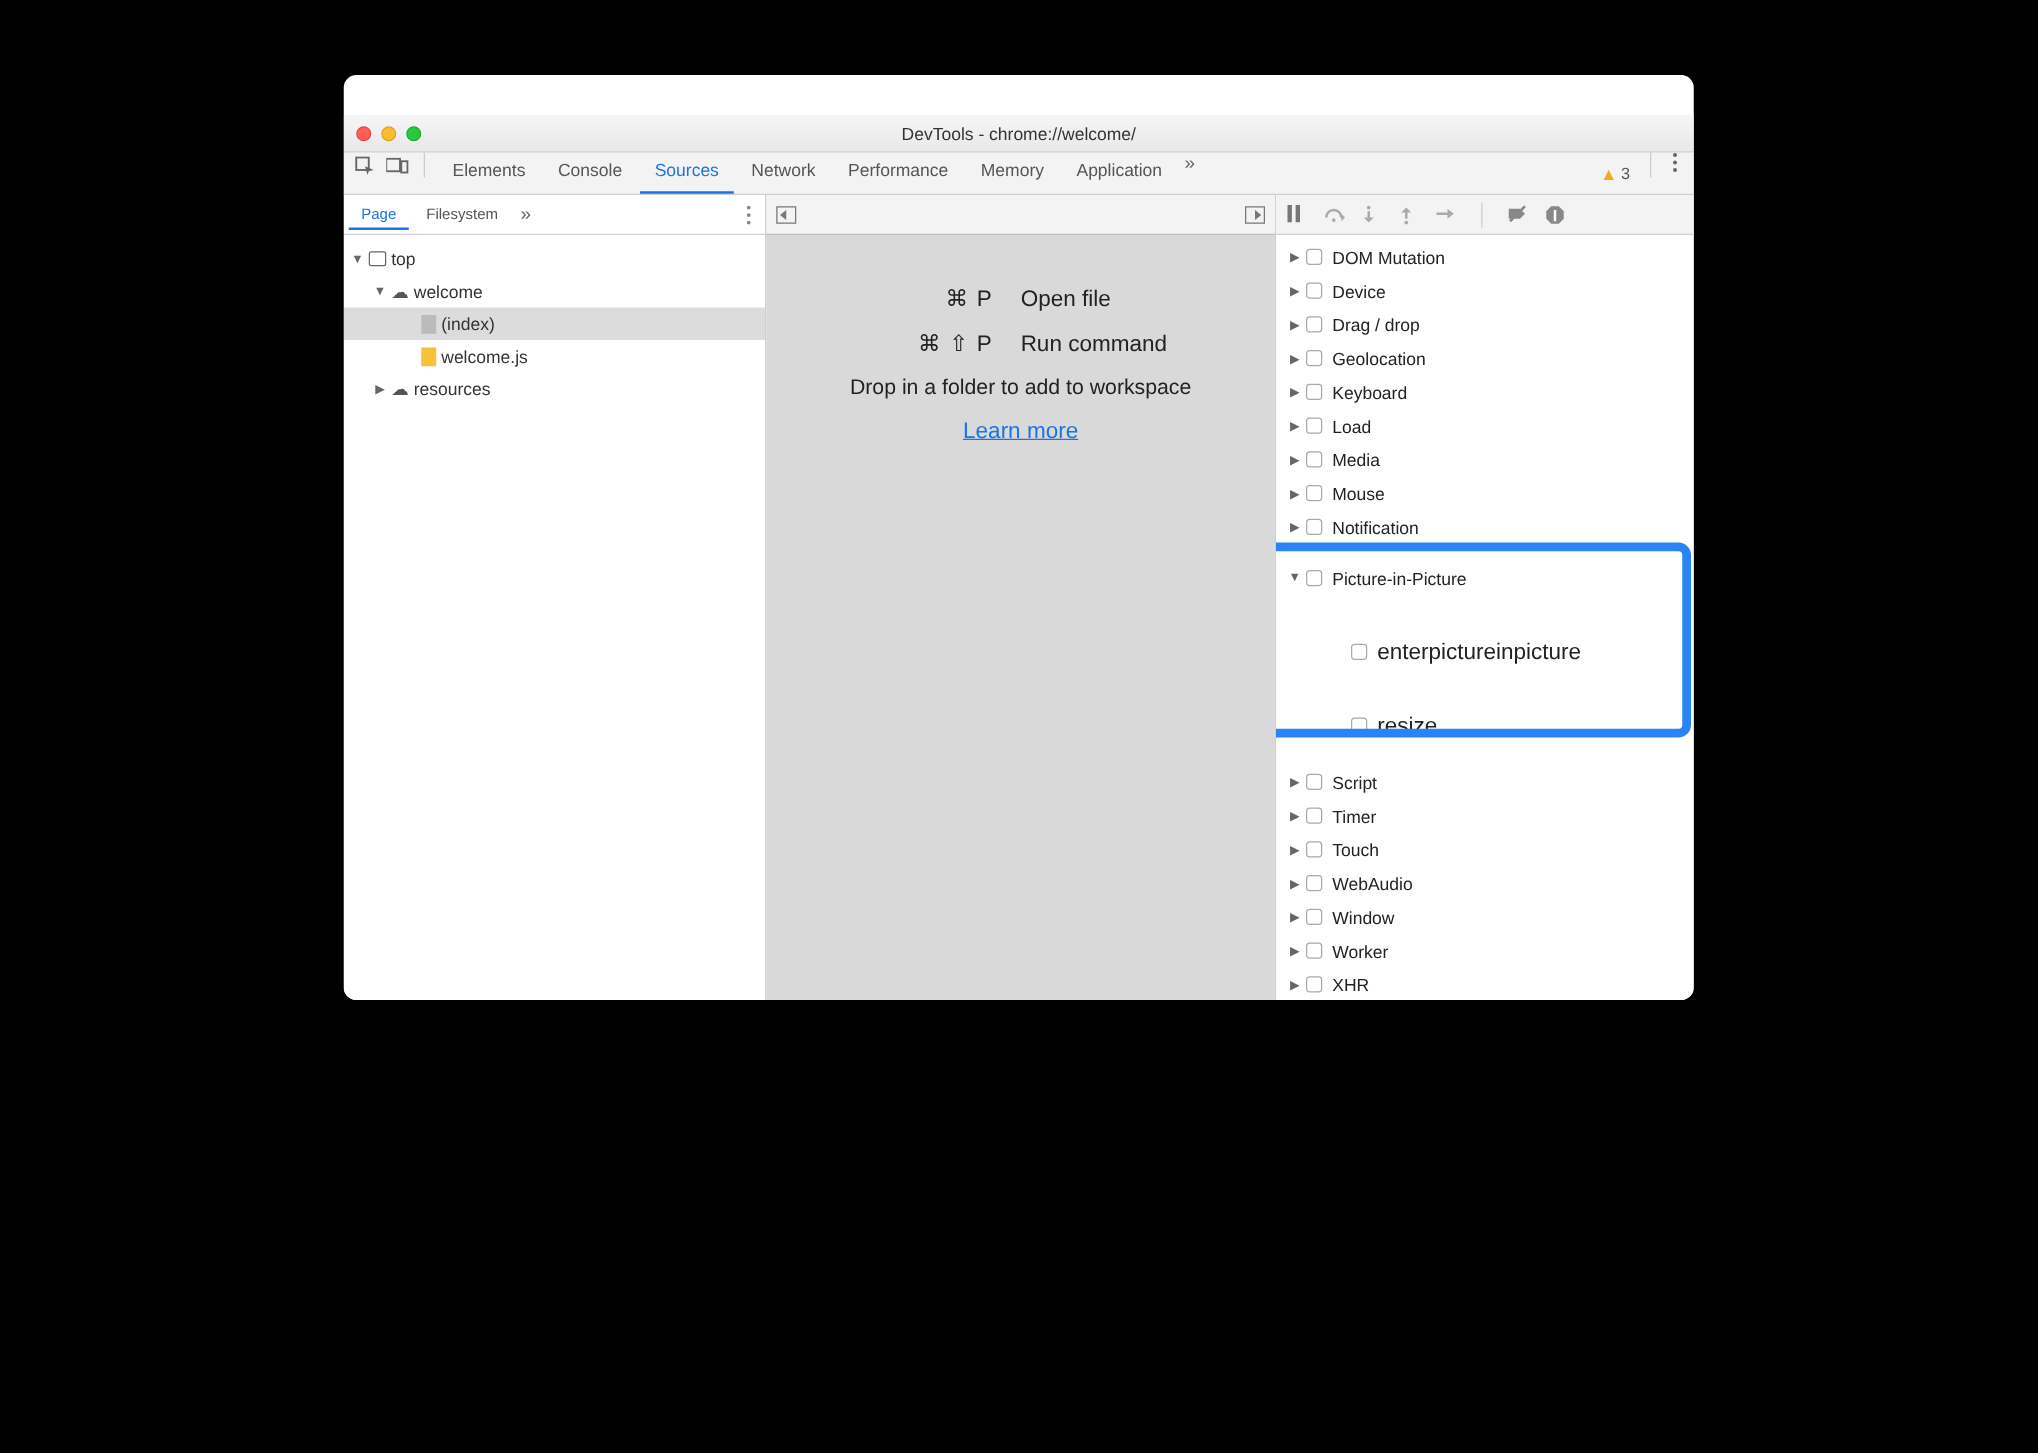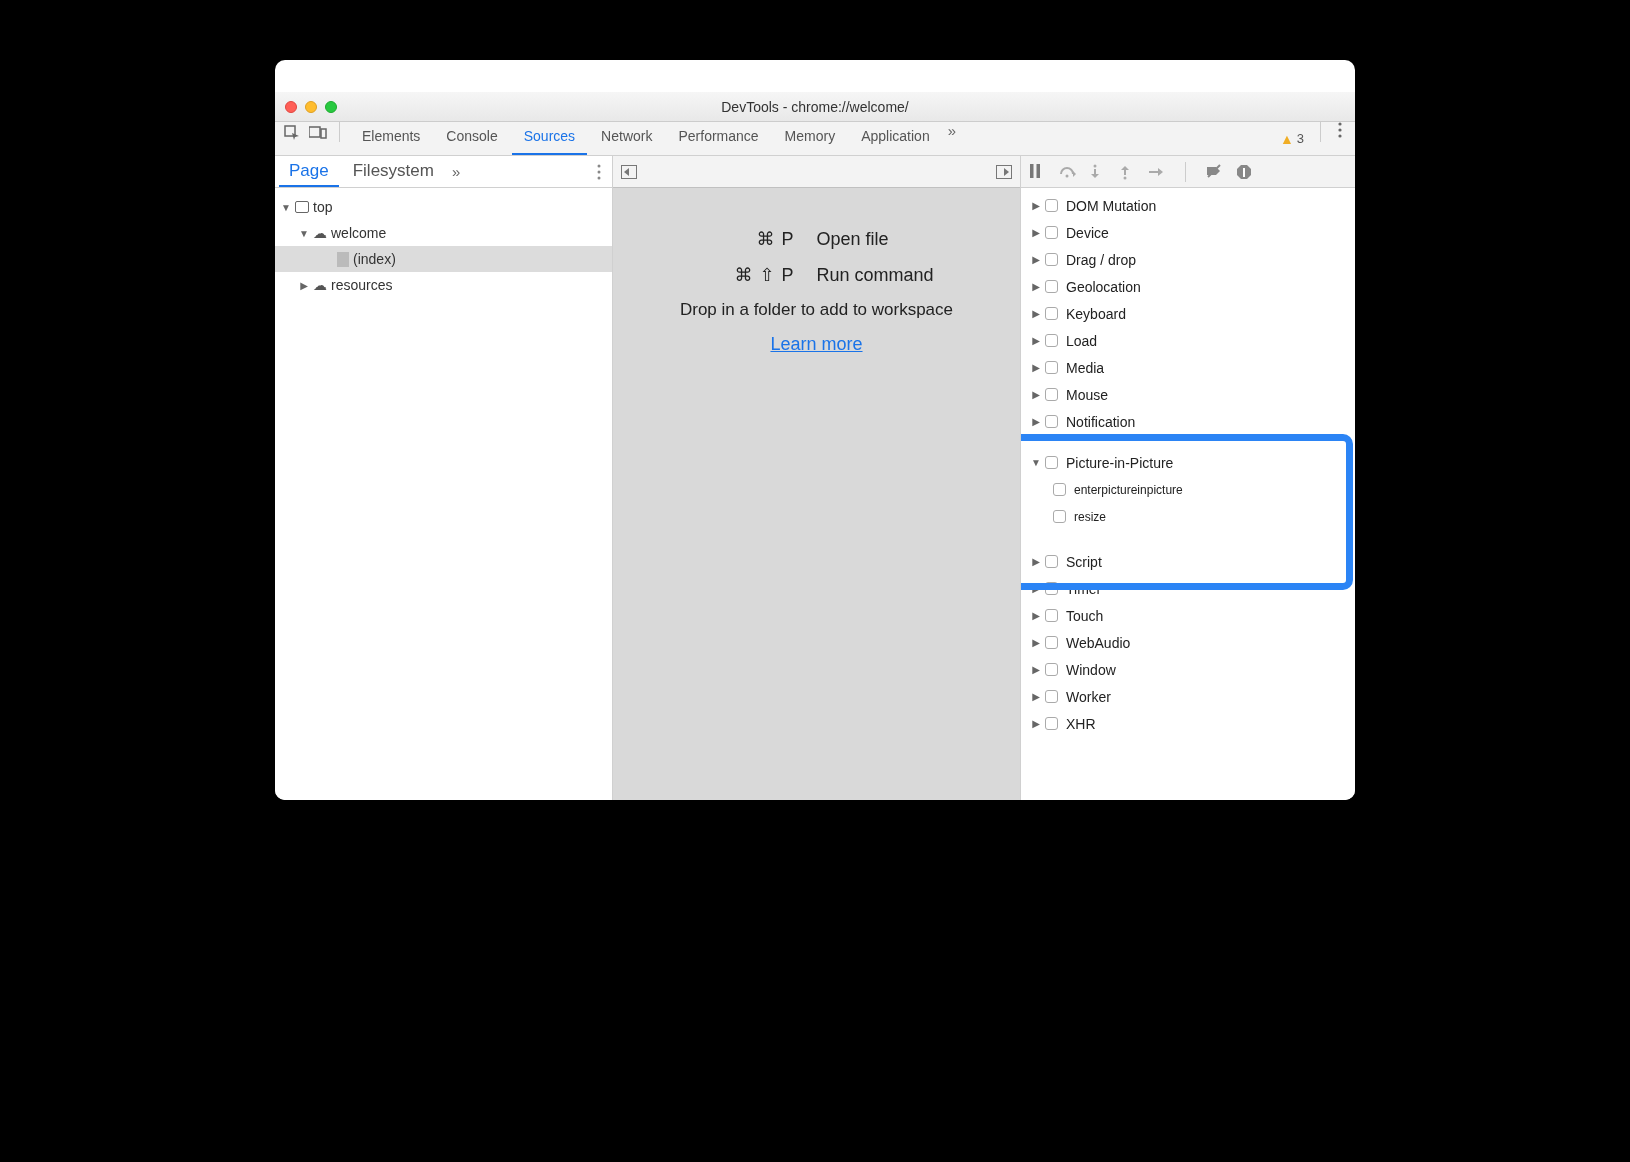--- a/index.html
+++ b/index.html
@@ -17,21 +17,21 @@
 .vsep { width: 1px; height: 20px; background: #ccc; margin: 0 6px; }
 .tabs { display: flex; gap: 2px; flex: 1; }
 .tab { padding: 6px 12px; font-size: 14px; color: #555; cursor: pointer; border-bottom: 2px solid transparent; }
 .tab.active { color: #1a73e8; border-bottom-color: #1a73e8; }
 .warn-badge { display: flex; align-items: center; gap: 3px; font-size: 13px; color: #555; padding: 0 6px; }
 .warn-tri { color: #f0ad24; font-size: 14px; }
 .kebab { width: 18px; display: flex; justify-content: center; cursor: pointer; }
 .content { flex: 1; display: flex; overflow: hidden; }
 .left-pane { width: 338px; border-right: 1px solid #d0d0d0; display: flex; flex-direction: column; background: #fff; }
 .pane-tabs { height: 32px; display: flex; align-items: center; border-bottom: 1px solid #d0d0d0; padding: 0 4px; gap: 4px; }
-.pane-tab { padding: 4px 10px; font-size: 17px; color: #555; cursor: pointer; border-bottom: 2px solid transparent; }
+.pane-tab { padding: 4px 10px; font-size: 12px; color: #555; cursor: pointer; border-bottom: 2px solid transparent; }
 .pane-tab.active { color: #1a73e8; border-bottom-color: #1a73e8; }
 .ptspacer { flex: 1; }
 .tree { font-size: 14px; color: #333; padding-top: 6px; }
 .tree-row { display: flex; align-items: center; height: 26px; padding-left: 6px; cursor: pointer; gap: 4px; }
 .tree-row.selected { background: #dcdcdc; }
 .disclosure { width: 10px; font-size: 10px; color: #666; display: inline-block; text-align: center; }
 .icon-frame { width: 14px; height: 12px; border: 1.5px solid #666; border-radius: 2px; background: #fff; }
 .icon-cloud { font-size: 14px; color: #555; }
 .icon-file { width: 12px; height: 15px; background: #bbb; }
 .icon-file.js { background: #f5c33b; }
@@ -48,21 +48,21 @@
 .kbd-row { display: flex; width: 100%; align-items: center; }
 .kbd-keys { width: 50%; text-align: right; padding-right: 22px; font-size: 18px; letter-spacing: 1px; }
 .kbd-label { width: 50%; text-align: left; font-size: 18px; }
 .drop-text { font-size: 17px; text-align: left; }
 .learn { color: #1a73e8; text-decoration: underline; font-size: 18px; cursor: pointer; }
 .right-pane { width: 334px; background: #fff; display: flex; flex-direction: column; overflow: hidden; }
 .rp-toolbar { height: 32px; border-bottom: 1px solid #d0d0d0; background: #f3f3f3; display: flex; align-items: center; padding: 0 8px; gap: 14px; }
 .rp-icon { width: 16px; height: 16px; color: #888; cursor: pointer; }
 .bp-list { flex: 1; overflow-y: auto; padding: 4px 0; font-size: 14px; position: relative; }
 .bp-row { display: flex; align-items: center; height: 27px; padding-left: 10px; gap: 4px; cursor: pointer; color: #222; }
-.bp-row.sub { padding-left: 32px; font-family: Menlo, monospace; font-size: 12px; }
+.bp-row.sub { padding-left: 60px; font-family: Menlo, monospace; font-size: 18px; margin-top: 32px; }
 .chk { width: 13px; height: 13px; border: 1.5px solid #aaa; border-radius: 3px; background: #fff; flex-shrink: 0; margin-right: 4px; }
 .highlight { position: absolute; border: 7px solid #2b84f5; border-radius: 10px; pointer-events: none; z-index: 5; }
 .overflow-arrows { font-size: 15px; color: #666; cursor: pointer; padding: 0 4px; }
 </style>
 </head>
 <body>
 
 <div class="window">
   <div class="titlebar">
     <div class="traffic">
@@ -136,20 +136,25 @@
         <div class="tree-row indent1">
           <span class="disclosure">▼</span>
           <span class="icon-cloud">☁</span>
           <span>welcome</span>
         </div>
         <div class="tree-row indent2 selected">
           <span class="disclosure"></span>
           <span class="icon-file"></span>
           <span>(index)</span>
         </div>
+        <div class="tree-row indent2">
+          <span class="disclosure"></span>
+          <span class="icon-file js"></span>
+          <span>welcome.js</span>
+        </div>
         <div class="tree-row indent1">
           <span class="disclosure">▶</span>
           <span class="icon-cloud">☁</span>
           <span>resources</span>
         </div>
       </div>
     </div>
 
     <div class="center-pane">
       <div class="editor-top">

